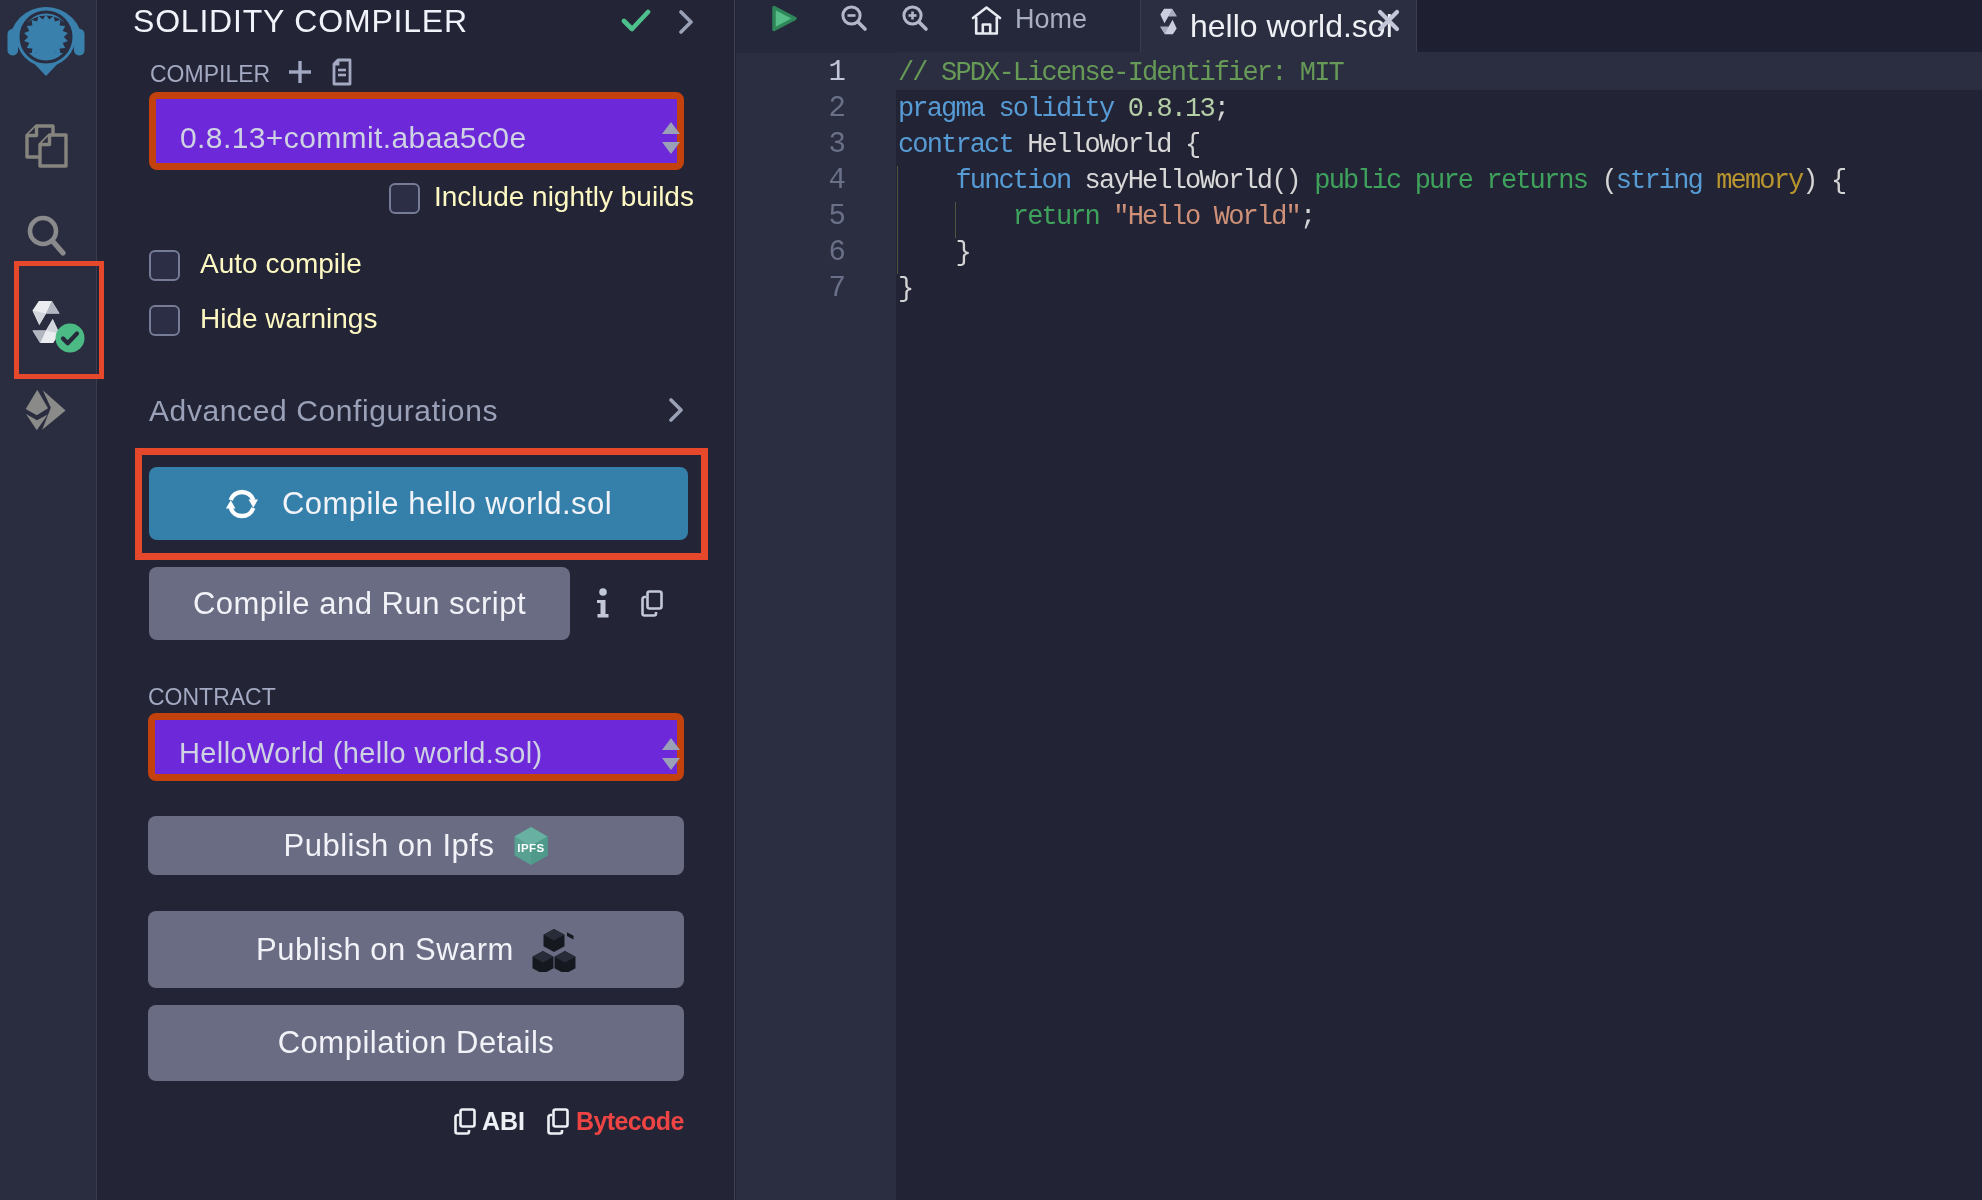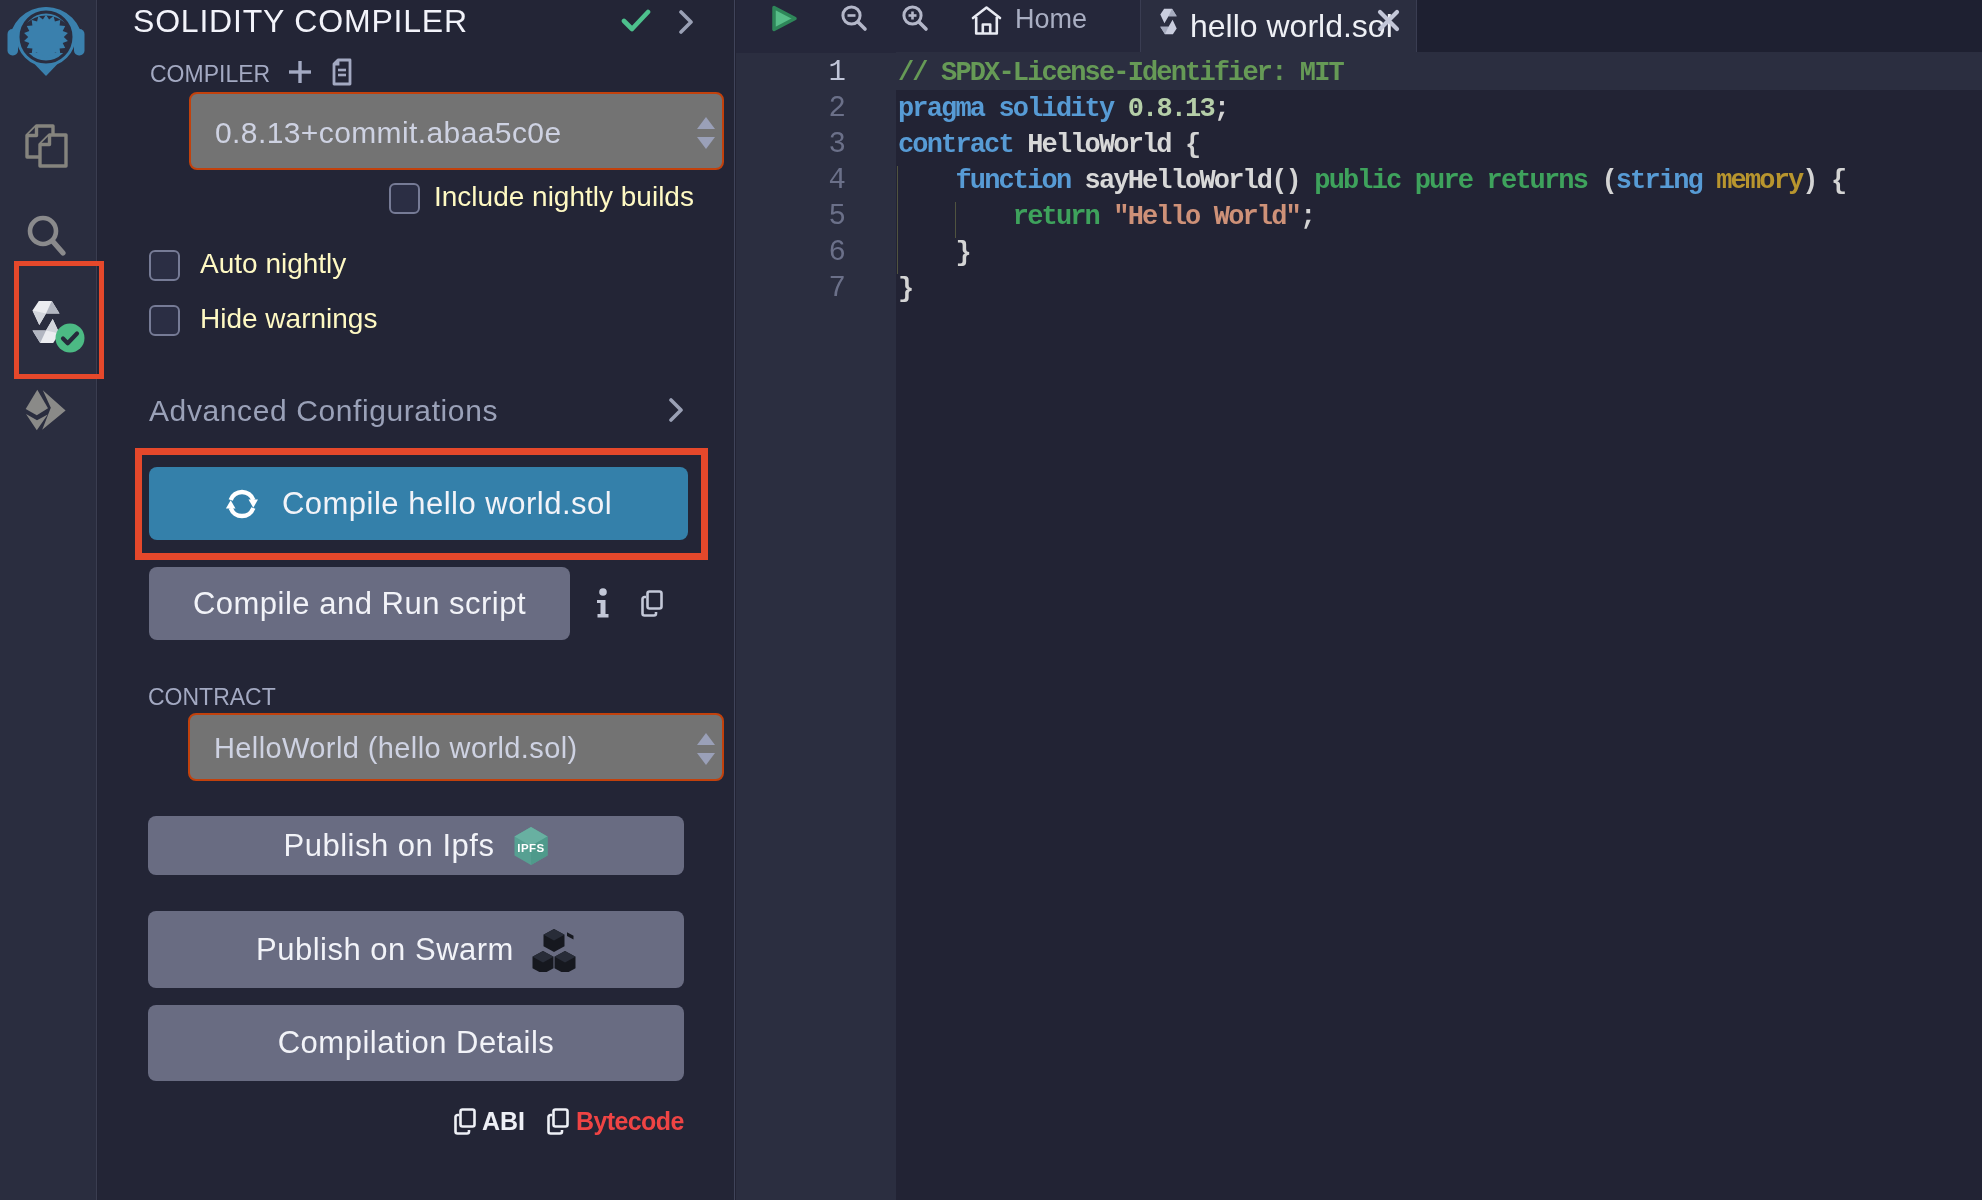--- a/index.html
+++ b/index.html
@@ -11,31 +11,31 @@
   #panel  { left:98px; top:0; width:637px; height:1200px; background:#232536; border-right:1px solid #40445a; }
   #editor { left:736px; top:0; width:1246px; height:1200px; background:#222334; }
   #tabbar { left:0; top:0; width:1246px; height:53px; background:#1e2031; }
   #tabbar-left { left:0; top:0; width:404px; height:53px; background:#25273a; }
   #tab-active  { left:404px; top:0; width:277px; height:53px; background:#2b2e40;
                  border-left:1px solid #3a3d52; border-right:1px solid #3a3d52; }
   #gutter { left:0; top:53px; width:160px; height:1147px; background:#2b2e40; }
   #lineone { left:160px; top:52px; width:1086px; height:38px; background:#2b2e40; }
   
   .label { color:#a3a9c2; font-size:23px; }
-  .sel { background:#737373; border:2px solid #c2410c; border-radius:8px;margin-left:40px; }
+  .sel { background:#6d28d9; border:7px solid #c2410c; border-radius:8px; }
   .seltext { color:#ced2e2; font-size:30px; letter-spacing:0.4px; }
   .cb { background:#2b2e44; border:2px solid #767b96; border-radius:6px; width:31px; height:31px; }
   .cblabel { color:#fef9c3; font-size:28px; }
   .btn { border-radius:8px; display:flex; align-items:center; justify-content:center;
          color:#f2f3f8; font-size:31px; letter-spacing:0.5px; }
   .btn-gray { background:#696c82; }
   .redbox { border:5px solid #e5482b; }
   
   .code { font-family:"Liberation Mono", monospace; font-size:27px; letter-spacing:-1.85px;
-     line-height:36px; white-space:pre; font-weight:bold; }
+     line-height:36px; white-space:pre; font-weight:normal; }
   .lnum { font-family:"Liberation Mono", monospace; font-size:29px; letter-spacing:0;
      line-height:36px; white-space:pre; }
   .lnum { color:#6b7089; }
   .c-com { color:#669a56; } .c-kw { color:#579bd5; } .c-num { color:#b5cea8; }
   .c-grn { color:#3ea25c; } .c-str { color:#ce9178; } .c-gold { color:#b8952e; }
   .c-w { color:#d4d4d4; } .c-id { color:#d8d8d8; }
 </style>
 </head>
 <body>
 <div class="abs" id="rail">
@@ -109,21 +109,21 @@
   <div class="abs sel" style="left:51px; top:92px; width:535px; height:78px;">
     <div class="abs seltext" style="left:24px; top:22px;">0.8.13+commit.abaa5c0e</div>
     <svg class="abs" style="left:505px; top:23px;" width="20" height="32" viewBox="0 0 20 32">
       <path d="M10 0 L19 12 L1 12 Z" fill="#9aa0b8"></path>
       <path d="M10 32 L19 20 L1 20 Z" fill="#9aa0b8"></path>
     </svg>
   </div>
   <div class="abs cb" style="left:291px; top:183px;"></div>
   <div class="abs cblabel" style="left:336px; top:181px;">Include nightly builds</div>
   <div class="abs cb" style="left:51px; top:250px;"></div>
-  <div class="abs cblabel" style="left:102px; top:248px;">Auto nightly</div>
+  <div class="abs cblabel" style="left:102px; top:248px;">Auto compile</div>
   <div class="abs cb" style="left:51px; top:305px;"></div>
   <div class="abs cblabel" style="left:102px; top:303px;">Hide warnings</div>
   <div class="abs" style="left:51px; top:394px; font-size:30px; color:#9aa1b8; letter-spacing:0.6px;">Advanced Configurations</div>
   <svg class="abs" style="left:570px; top:398px;" width="17" height="24" viewBox="0 0 17 24">
     <path d="M3 2 L13 12 L3 22" fill="none" stroke="#9aa0b5" stroke-width="3.6" stroke-linecap="round" stroke-linejoin="round"></path>
   </svg>
   <div class="abs redbox" style="left:37px; top:448px; width:573px; height:112px; border-width:7px;"></div>
   <div class="abs btn" style="left:51px; top:467px; width:539px; height:73px; background:#3480aa;gap:9px;">
     <svg width="34" height="34" viewBox="0 0 34 34" style="margin-right:14px;">
       <path d="M5.7,12.9 A12 12 0 0 1 28.3,12.9" fill="none" stroke="#ffffff" stroke-width="4.4"></path>

